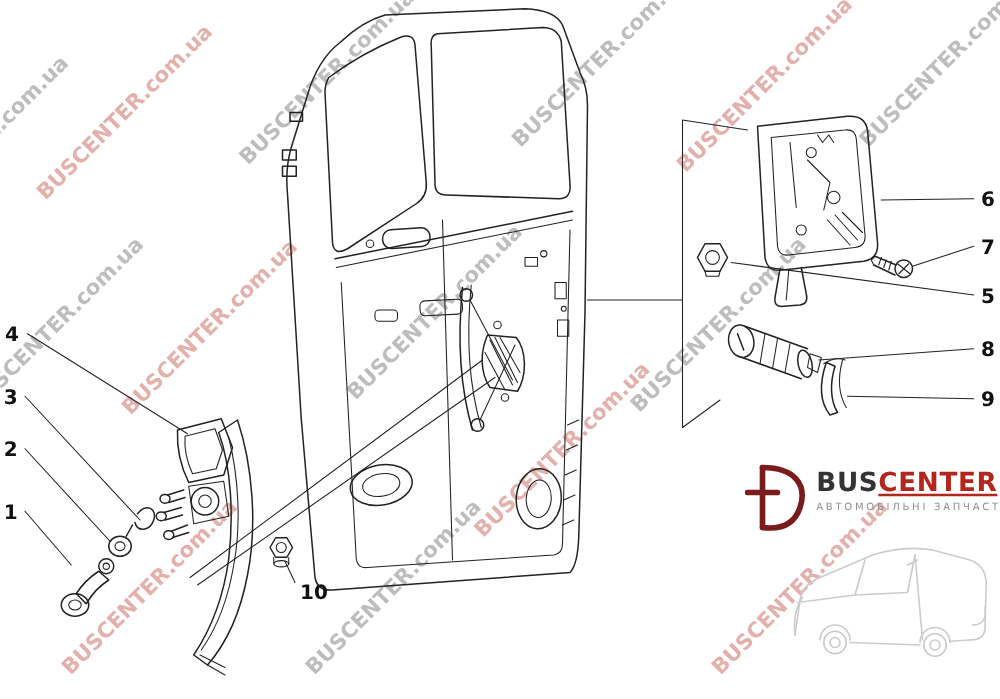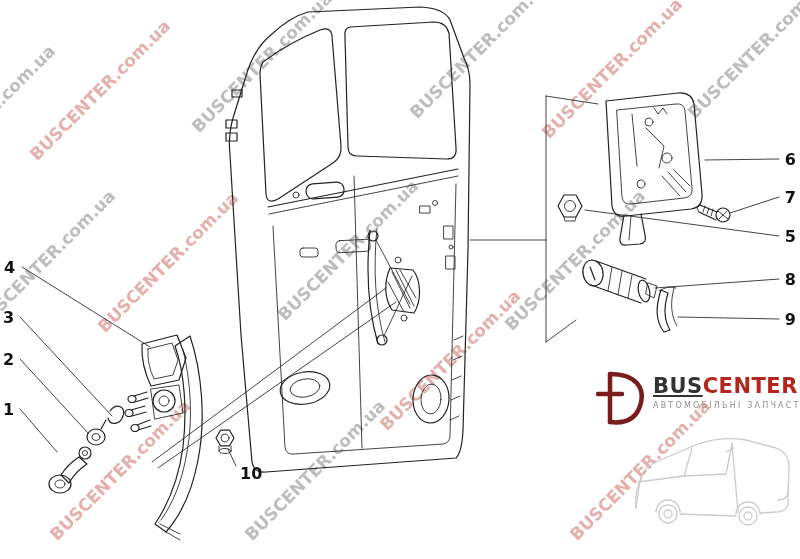--- a/index.html
+++ b/index.html
@@ -20,22 +20,22 @@
   .thin { stroke-width:0.85; }
 
   
   .callout { position:absolute; z-index:3; font-size:16px; font-weight:bold; color:#111; }
   .callout.right { text-align:right; }
 
   
   .logo { position:absolute; left:596px; top:368px; z-index:4; display:flex; align-items:flex-start; gap:7px; }
   .dmark path { stroke:var(--logo_maroon,#7a1c1c); fill:none; stroke-width:4.5; stroke-linecap:round; }
   .logo-text-line { font-size:21px; font-weight:bold; letter-spacing:0.5px; line-height:1; margin-top:8px; }
-  .logo-bus { color:var(--brand_dark,#333333);text-decoration:underline; }
-  .logo-center { color:var(--brand_red,#b3261e); }
+  .logo-bus { color:var(--brand_dark,#333333); }
+  .logo-center { color:var(--brand_red,#b3261e);text-decoration:underline; }
   .logo-sub { font-size:8px; color:var(--subtitle_gray,#8f8f8f); letter-spacing:2.2px; margin-top:4px; white-space:nowrap; }
 
   
   .van-sketch { position:absolute; left:628px; top:430px; z-index:3; }
   .van-sketch path, .van-sketch circle { stroke:#cbcbcb; fill:none; stroke-width:1.3; stroke-linecap:round; stroke-linejoin:round; }
 </style>
 </head>
 <body>
 
 <div class="stage">

